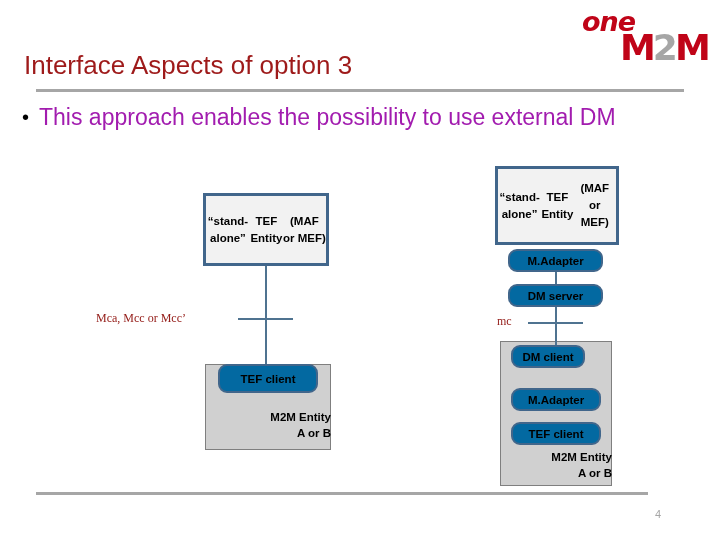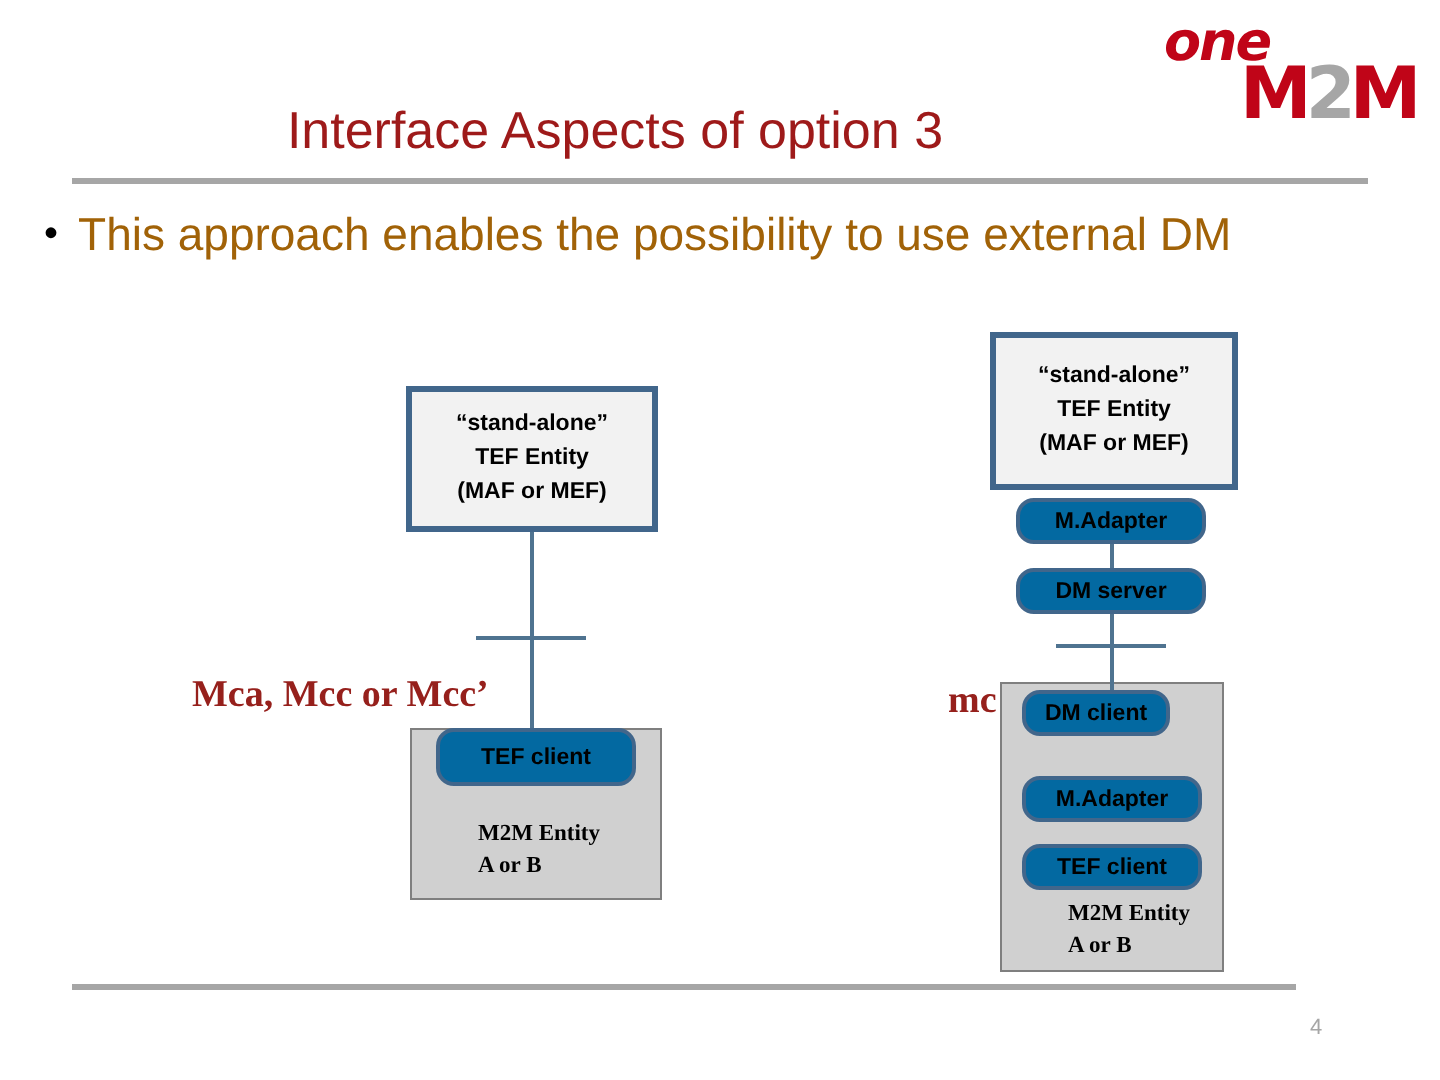--- a/index.html
+++ b/index.html
@@ -48,24 +48,23 @@
     line-height: 1;
     letter-spacing: -3px;
     margin-left: 48px;
   }
   .logo-m2m .red { color: #C00418; }
   .logo-m2m .gray { color: #A6A6A6; }
 
   
   .title {
     position: absolute;
-    left: 35px;
+    left: 24px;
     top: 50px;
     width: 545px;
-    text-align: center;
     font-size: 26px;
     color: #9E1A1A;
     font-family: "Liberation Sans", sans-serif;
     font-weight: normal;
     white-space: nowrap;
   }
   .title-rule {
     position: absolute;
     left: 36px;
     top: 89px;
@@ -85,38 +84,38 @@
   }
   .bullet-dot {
     font-size: 20px;
     line-height: 26px;
     color: #000;
     margin-right: 10px;
   }
   .bullet-text {
     font-size: 23px;
     line-height: 26px;
-    color: #a16207;
+    color: #a21caf;
     font-family: "Liberation Sans", sans-serif;
     white-space: nowrap;
   }
 
   
   .box-sq {
     position: absolute;
     box-sizing: border-box;
     border: 3px solid #41668B;
     background: #F2F2F2;
     color: #000;
     font-size: 11.5px;
     font-weight: bold;
     line-height: 1.45;
     text-align: center;
     display: flex;
-    flex-direction: column;
+    flex-direction: row;
     align-items: center;
     justify-content: center;
     font-family: "Liberation Sans", sans-serif;
   }
   .box-round {
     position: absolute;
     box-sizing: border-box;
     border: 2.5px solid #41668B;
     border-radius: 9px;
     background: #0369a1;
@@ -132,49 +131,47 @@
   }
   .entity-panel {
     position: absolute;
     box-sizing: border-box;
     border: 1px solid #7F7F7F;
     background: #D0D0D0;
     z-index: 1;
   }
   .entity-caption {
     position: absolute;
-    text-align: left;
+    text-align: right;
     font-size: 11.5px;
     font-weight: bold;
     color: #000;
     line-height: 1.35;
     z-index: 4;
-    font-family: Liberation Serif, serif;
-    margin-left: 34px;
+    font-family: Liberation Sans, sans-serif;
   }
   .vline {
     position: absolute;
     width: 1.5px;
     background: #4F7390;
     z-index: 2;
   }
   .hline {
     position: absolute;
     height: 1.5px;
     background: #4F7390;
     z-index: 2;
   }
   .iface-label {
     position: absolute;
-    font-size: 19px;
-    font-weight: bold;
+    font-size: 12px;
+    font-weight: normal;
     color: #96201C;
     white-space: nowrap;
     font-family: "Liberation Serif", serif;
-    margin-top: 26px;
   }
 
   
   .footer-rule {
     position: absolute;
     left: 36px;
     top: 492px;
     width: 612px;
     height: 3px;
     background: #A6A6A6;
@@ -232,21 +229,21 @@
 
   <div class="box-round" style="left:508px; top:249px; width:95px; height:23px;">M.Adapter</div>
 
   <div class="vline" style="left:555px; top:271px; height:14px;"></div>
 
   <div class="box-round" style="left:508px; top:284px; width:95px; height:23px;">DM server</div>
 
   <div class="vline" style="left:555px; top:306px; height:47px;"></div>
   <div class="hline" style="left:528px; top:322px; width:55px;"></div>
 
-  <div class="iface-label" style="left:474px; top:314px;">mc</div>
+  <div class="iface-label" style="left:497px; top:314px;">mc</div>
 
   <div class="entity-panel" style="left:500px; top:341px; width:112px; height:145px;"></div>
 
   <div class="box-round" style="left:511px; top:345px; width:74px; height:23px;">DM client</div>
   <div class="box-round" style="left:511px; top:388px; width:90px; height:23px;">M.Adapter</div>
   <div class="box-round" style="left:511px; top:422px; width:90px; height:23px;">TEF client</div>
 
   <div class="entity-caption" style="left:500px; top:450px; width:112px;">
     <div>M2M Entity</div>
     <div>A or B</div>

